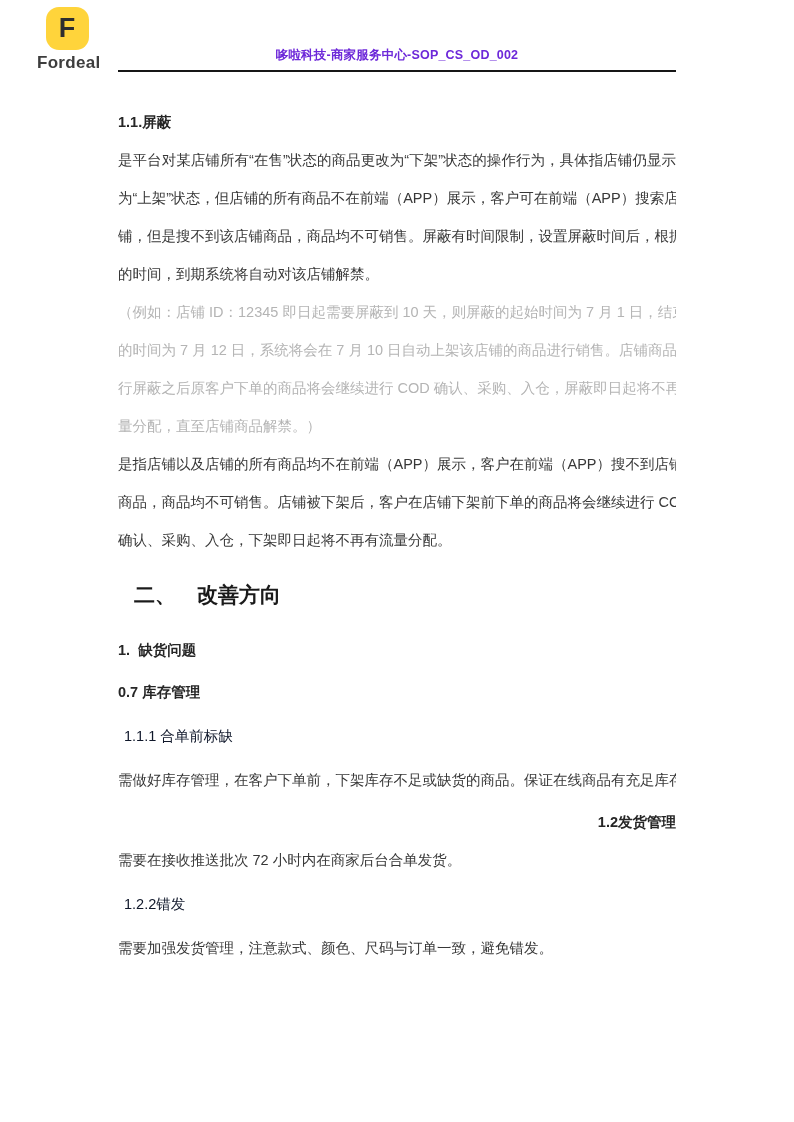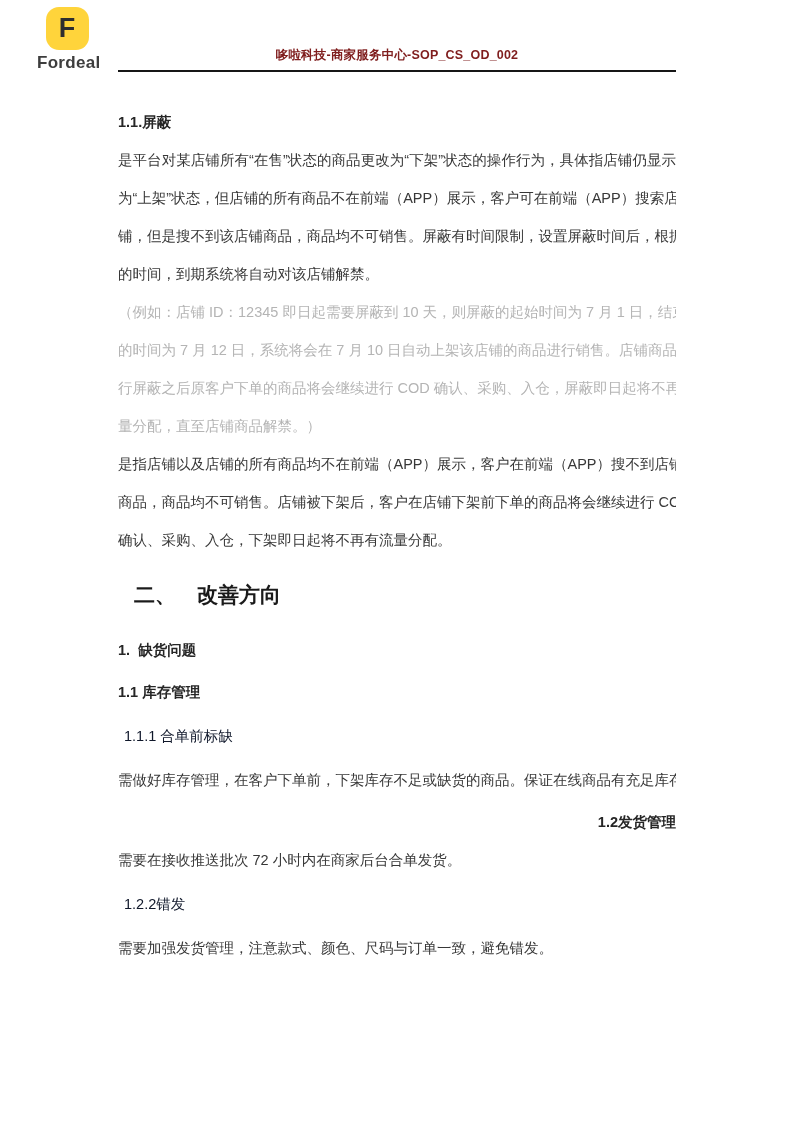--- a/index.html
+++ b/index.html
@@ -42,21 +42,21 @@
   }
   
   .header-title {
     position: absolute;
     top: 47px;
     left: 0;
     right: 0;
     text-align: center;
     font-size: 12.5px;
     font-weight: 700;
-    color: #7f1d1d;
+    color: #6d28d9;
     letter-spacing: 0.2px;
   }
   .header-rule {
     position: absolute;
     top: 70px;
     left: 118px;
     right: 118px;
     border-top: 2px solid #161616;
   }
   
@@ -134,21 +134,21 @@
         <div class="line">行屏蔽之后原客户下单的商品将会继续进行 COD 确认、采购、入仓，屏蔽即日起将不再有流</div>
         <div class="line last">量分配，直至店铺商品解禁。）</div>
       </div>
       <div class="blk-p">
         <div class="line">是指店铺以及店铺的所有商品均不在前端（APP）展示，客户在前端（APP）搜不到店铺及</div>
         <div class="line">商品，商品均不可销售。店铺被下架后，客户在店铺下架前下单的商品将会继续进行 COD</div>
         <div class="line last">确认、采购、入仓，下架即日起将不再有流量分配。</div>
       </div>
       <div class="blk-h1">二、　改善方向</div>
       <div class="blk-h3">1.&nbsp; 缺货问题</div>
-      <div class="blk-h3">1.1 库存管理</div>
+      <div class="blk-h3">0.7 库存管理</div>
       <div class="blk-plain">1.1.1 合单前标缺</div>
       <div class="blk-p">
         <div class="line last">需做好库存管理，在客户下单前，下架库存不足或缺货的商品。保证在线商品有充足库存。</div>
       </div>
       <div class="blk-h3 indent">1.2发货管理</div>
       <div class="blk-p">
         <div class="line last">需要在接收推送批次 72 小时内在商家后台合单发货。</div>
       </div>
       <div class="blk-plain">1.2.2错发</div>
       <div class="blk-p">

